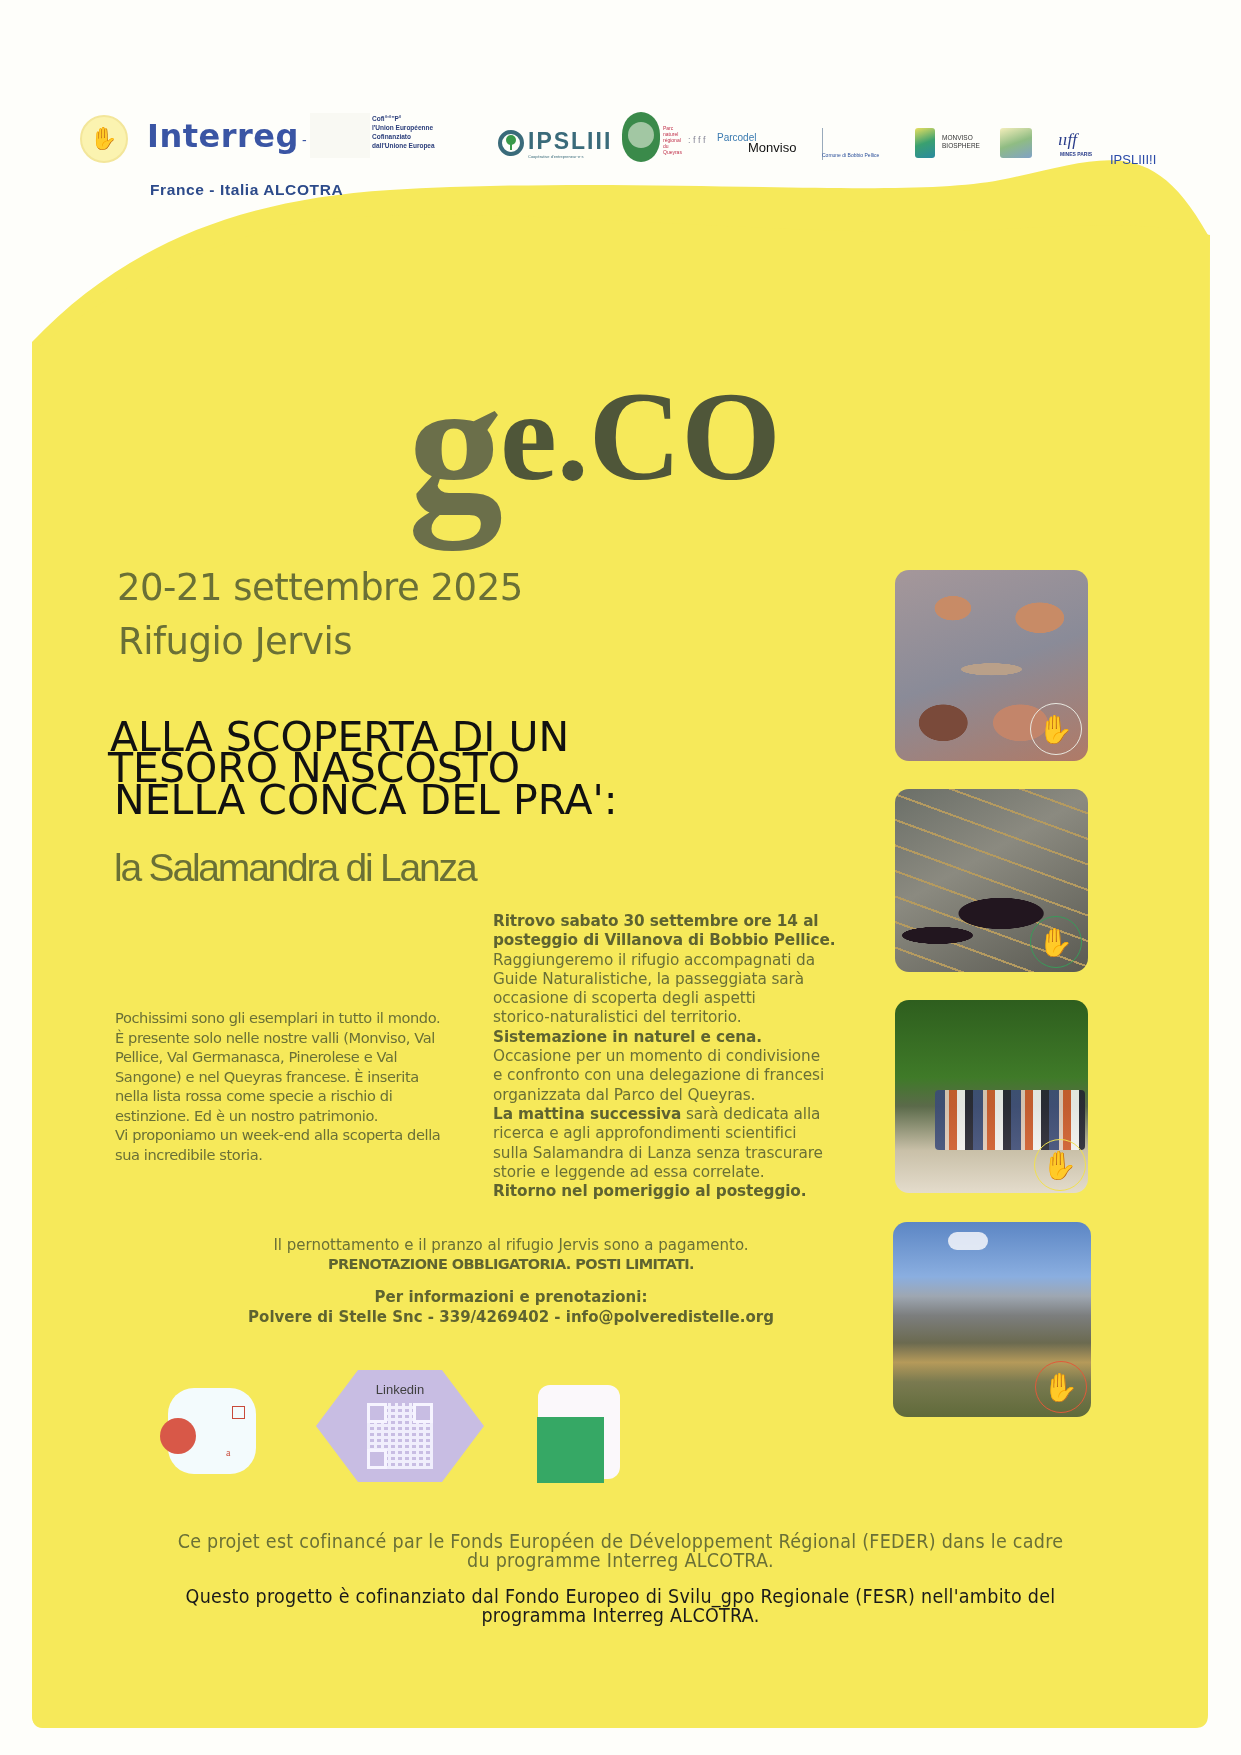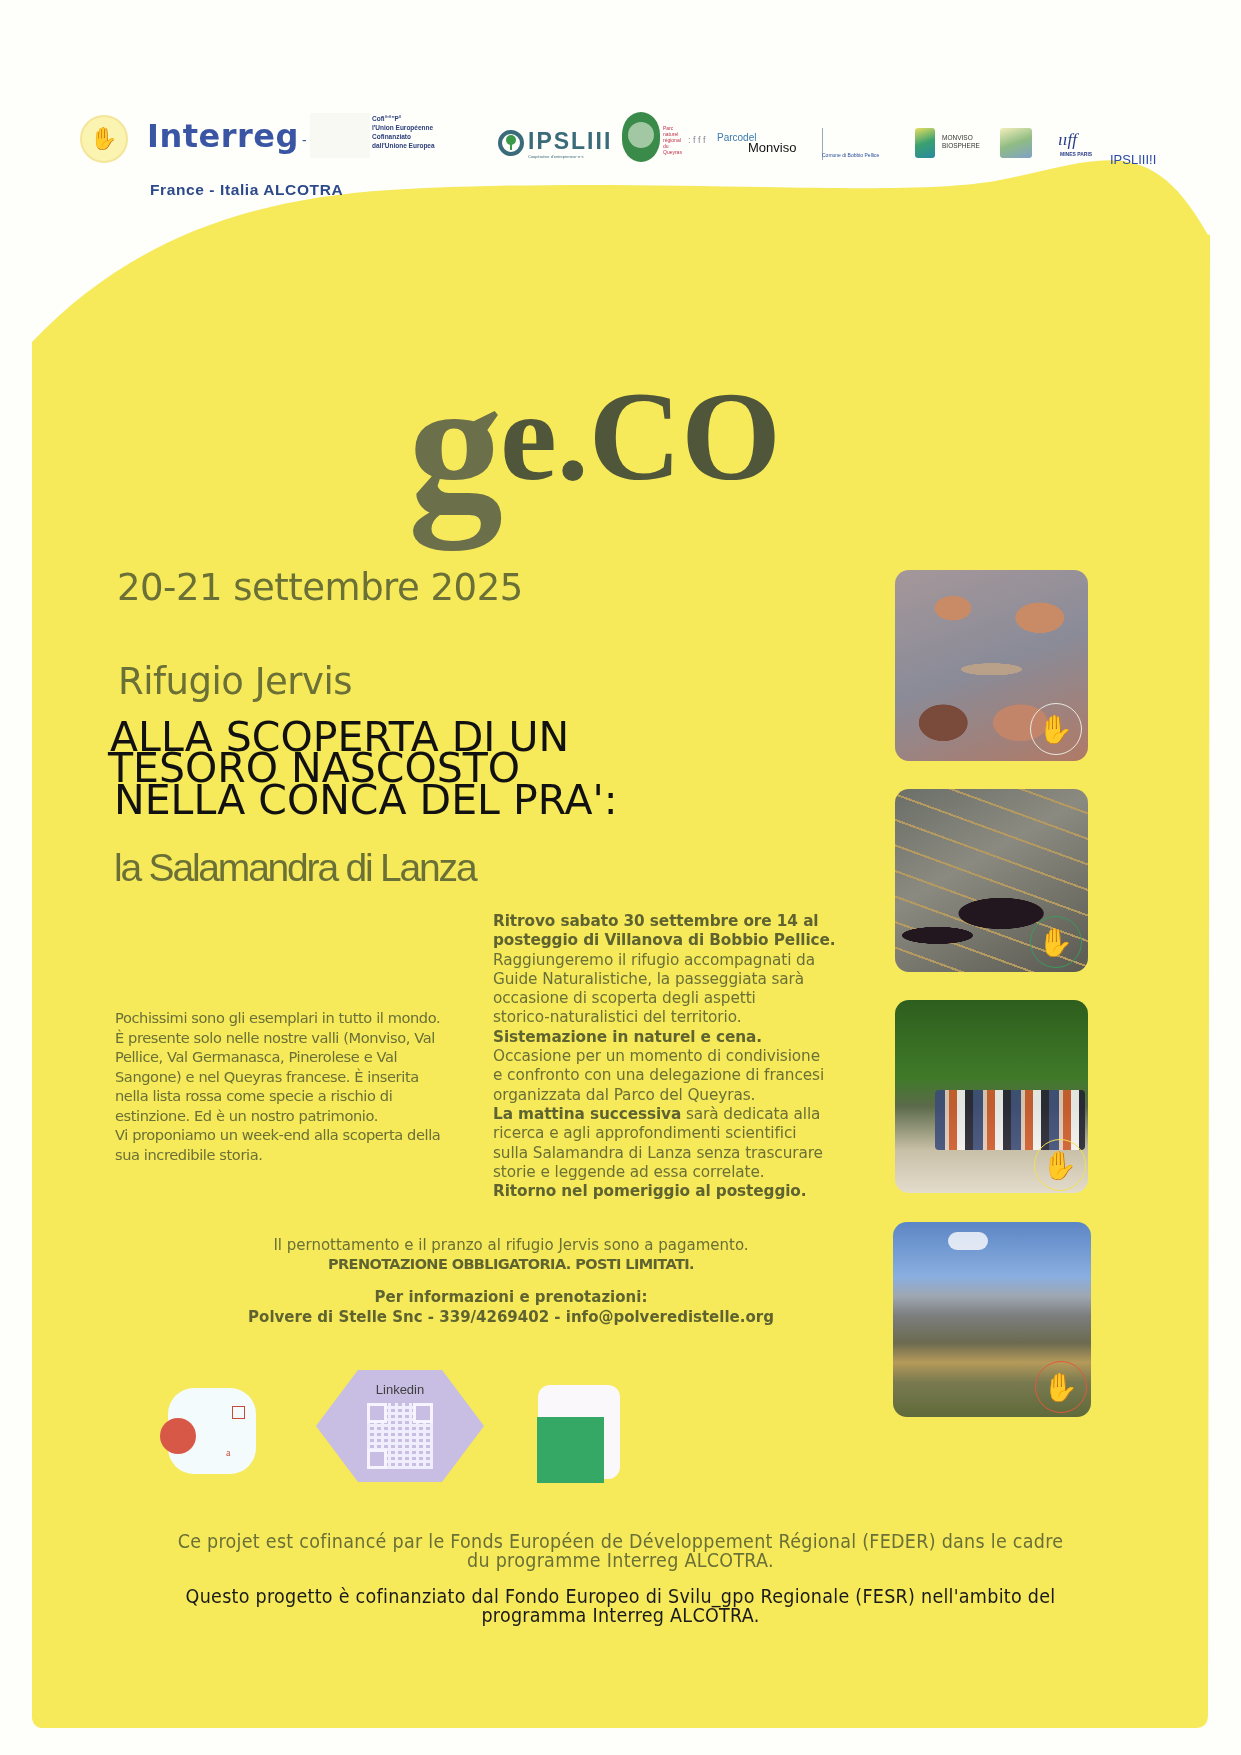--- a/index.html
+++ b/index.html
@@ -26,21 +26,21 @@
   .bs-logo{left:1000px;top:128px;width:32px;height:30px;background:linear-gradient(160deg,#f0e8a0,#60a050,#4a7ab0);border-radius:3px;opacity:0.7;}
   .mines-logo{left:1058px;top:130px;font-size:17px;font-style:italic;color:#2a3d8a;font-family:"Liberation Serif",serif;}
   .mines-text{left:1060px;top:151px;font-size:5px;color:#2a3d8a;font-weight:bold;}
   .ipslm{left:1110px;top:152px;font-size:13px;color:#2a4aa8;}
 
   .geco{left:408px;top:350px;font-family:"Liberation Serif",serif;color:#4f5639;font-weight:bold;line-height:1;}
   .geco-g{position:absolute;left:0;top:0;font-size:190px;color:#6b6f4a;font-weight:bold;}
   .geco-rest{position:absolute;left:92px;top:22px;font-size:128px;white-space:nowrap;}
 
   .date{left:117px;top:566px;font-size:37px;color:#6a7036;font-family:"DejaVu Sans",sans-serif;font-weight:normal;letter-spacing:-0.5px;}
-  .place{left:118px;top:620px;font-size:37px;color:#6a7036;font-family:"DejaVu Sans",sans-serif;letter-spacing:-0.5px;margin-top:40px;}
+  .place{left:118px;top:620px;font-size:37px;color:#6a7036;font-family:"DejaVu Sans",sans-serif;letter-spacing:-0.5px;}
   .title{left:110px;font-size:41px;color:#111;font-family:"DejaVu Sans",sans-serif;letter-spacing:0px;white-space:nowrap;}
   .t1{top:684px;margin-top:29px;}
   .t2{top:744px;left:108px;}
   .t3{top:776px;left:114px;}
   .subtitle{left:114px;top:846px;font-size:39px;color:#6a7036;font-family:"Liberation Sans",sans-serif;letter-spacing:-2.2px;white-space:nowrap;}
 
   .intro{left:115px;top:1008px;width:360px;font-size:14.6px;line-height:19.5px;color:#6a7036;font-family:"DejaVu Sans",sans-serif;letter-spacing:-0.4px;}
   .intro p{margin:0;white-space:nowrap;}
 
   .program{left:493px;top:912px;width:360px;font-size:15.3px;line-height:19.3px;color:#6a7036;font-family:"DejaVu Sans",sans-serif;letter-spacing:-0.1px;}

